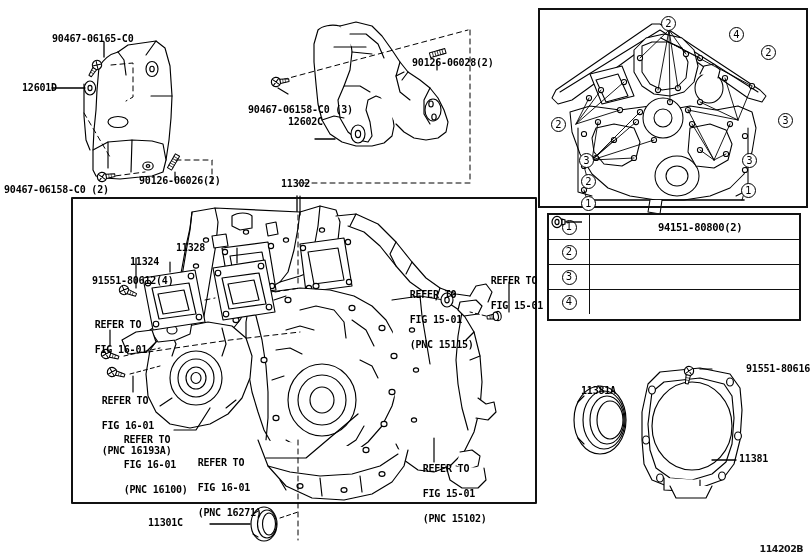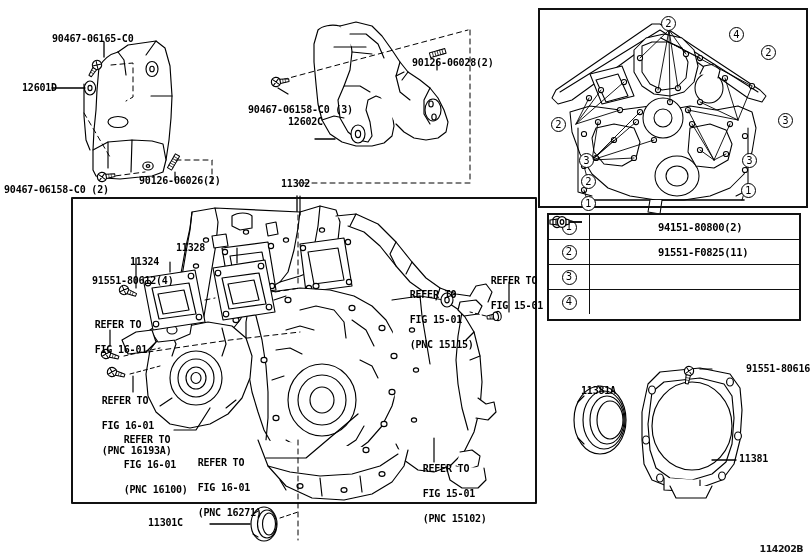--- a/index.html
+++ b/index.html
@@ -472,36 +472,20 @@
           </g>
         </svg>
       </span>
       <span class="ctext">94151-80800(2)</span>
     </div>
   </div>
   <div class="row">
     <div class="cnum">
       <span class="circnum">2</span>
     </div>
-    <div class="cbody">
-      <span style="display:inline-block;width:46px;height:14px;">
-        <svg width="46" height="14" viewBox="0 0 46 14">
-          <g fill="none" stroke="#000" stroke-width="1.2">
-            <path d="M1,5 L10,4 L10,10 L1,9 Z" fill="#fff"></path>
-            <line x1="4" y1="5" x2="4" y2="9"></line>
-              <line x1="7" y1="5" x2="7" y2="9"></line>
-            <ellipse cx="13" cy="7" rx="4.6" ry="5.4" fill="#fff"></ellipse>
-            <ellipse cx="13" cy="7" rx="1.8" ry="2.4" fill="#fff"></ellipse>
-            <path d="M17,4 L20,5 L20,9 L17,10 Z" fill="#fff"></path>
-            <line x1="21" y1="7" x2="33" y2="7" stroke-width="1.4"></line>
-          </g>
-        </svg>
-      </span>
-      <span class="ctext">91551-F0825(11)</span>
-    </div>
   </div>
   <div class="row">
     <div class="cnum">
       <span class="circnum">3</span>
     </div>
   </div>
   <div class="row">
     <div class="cnum">
       <span class="circnum">4</span>
     </div>

